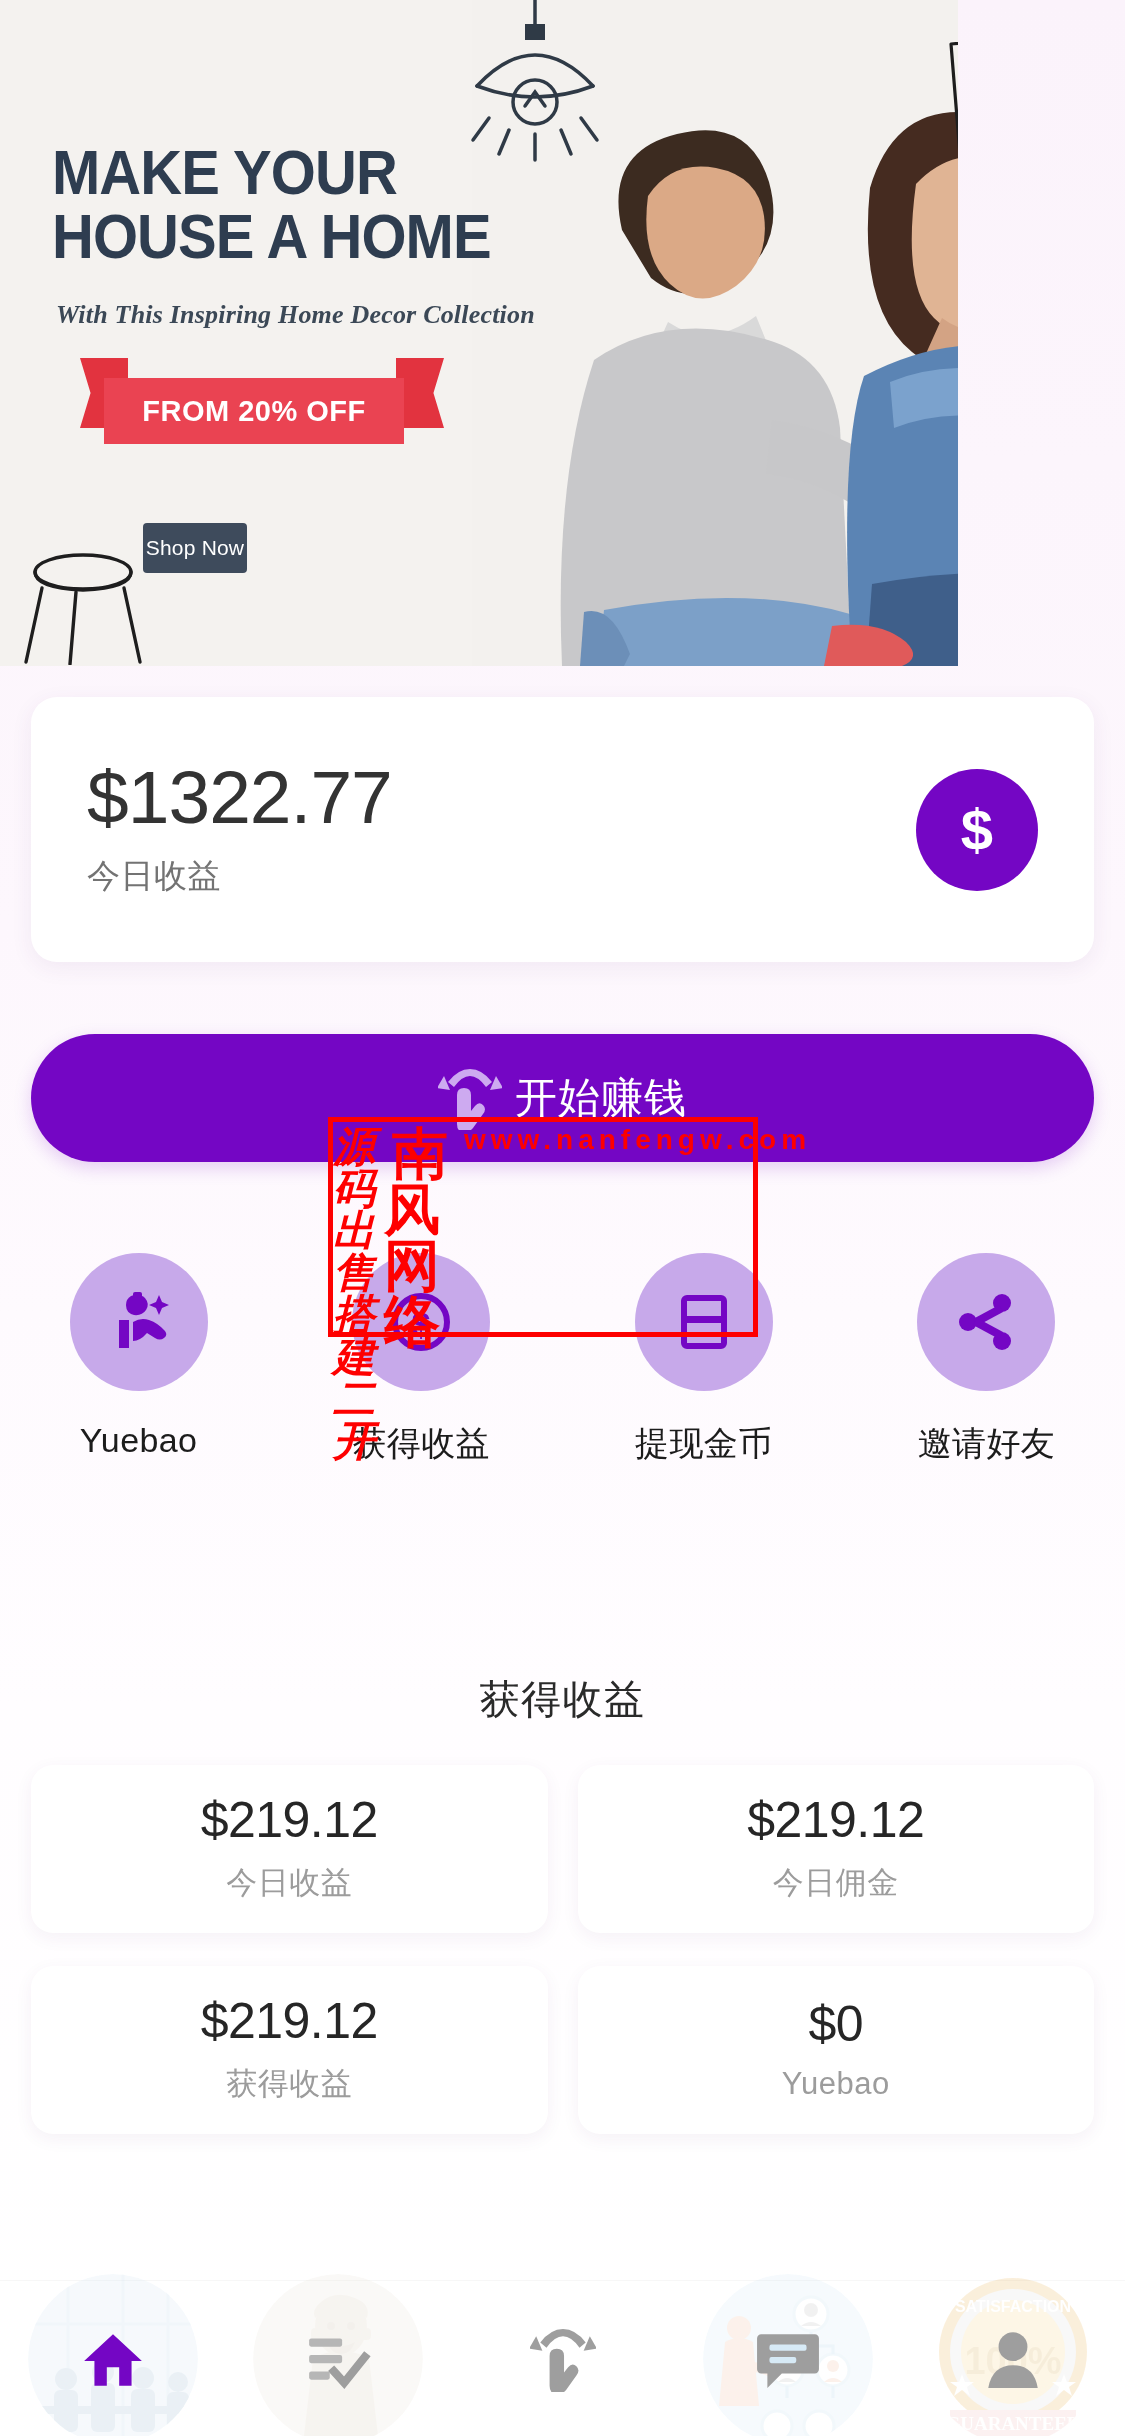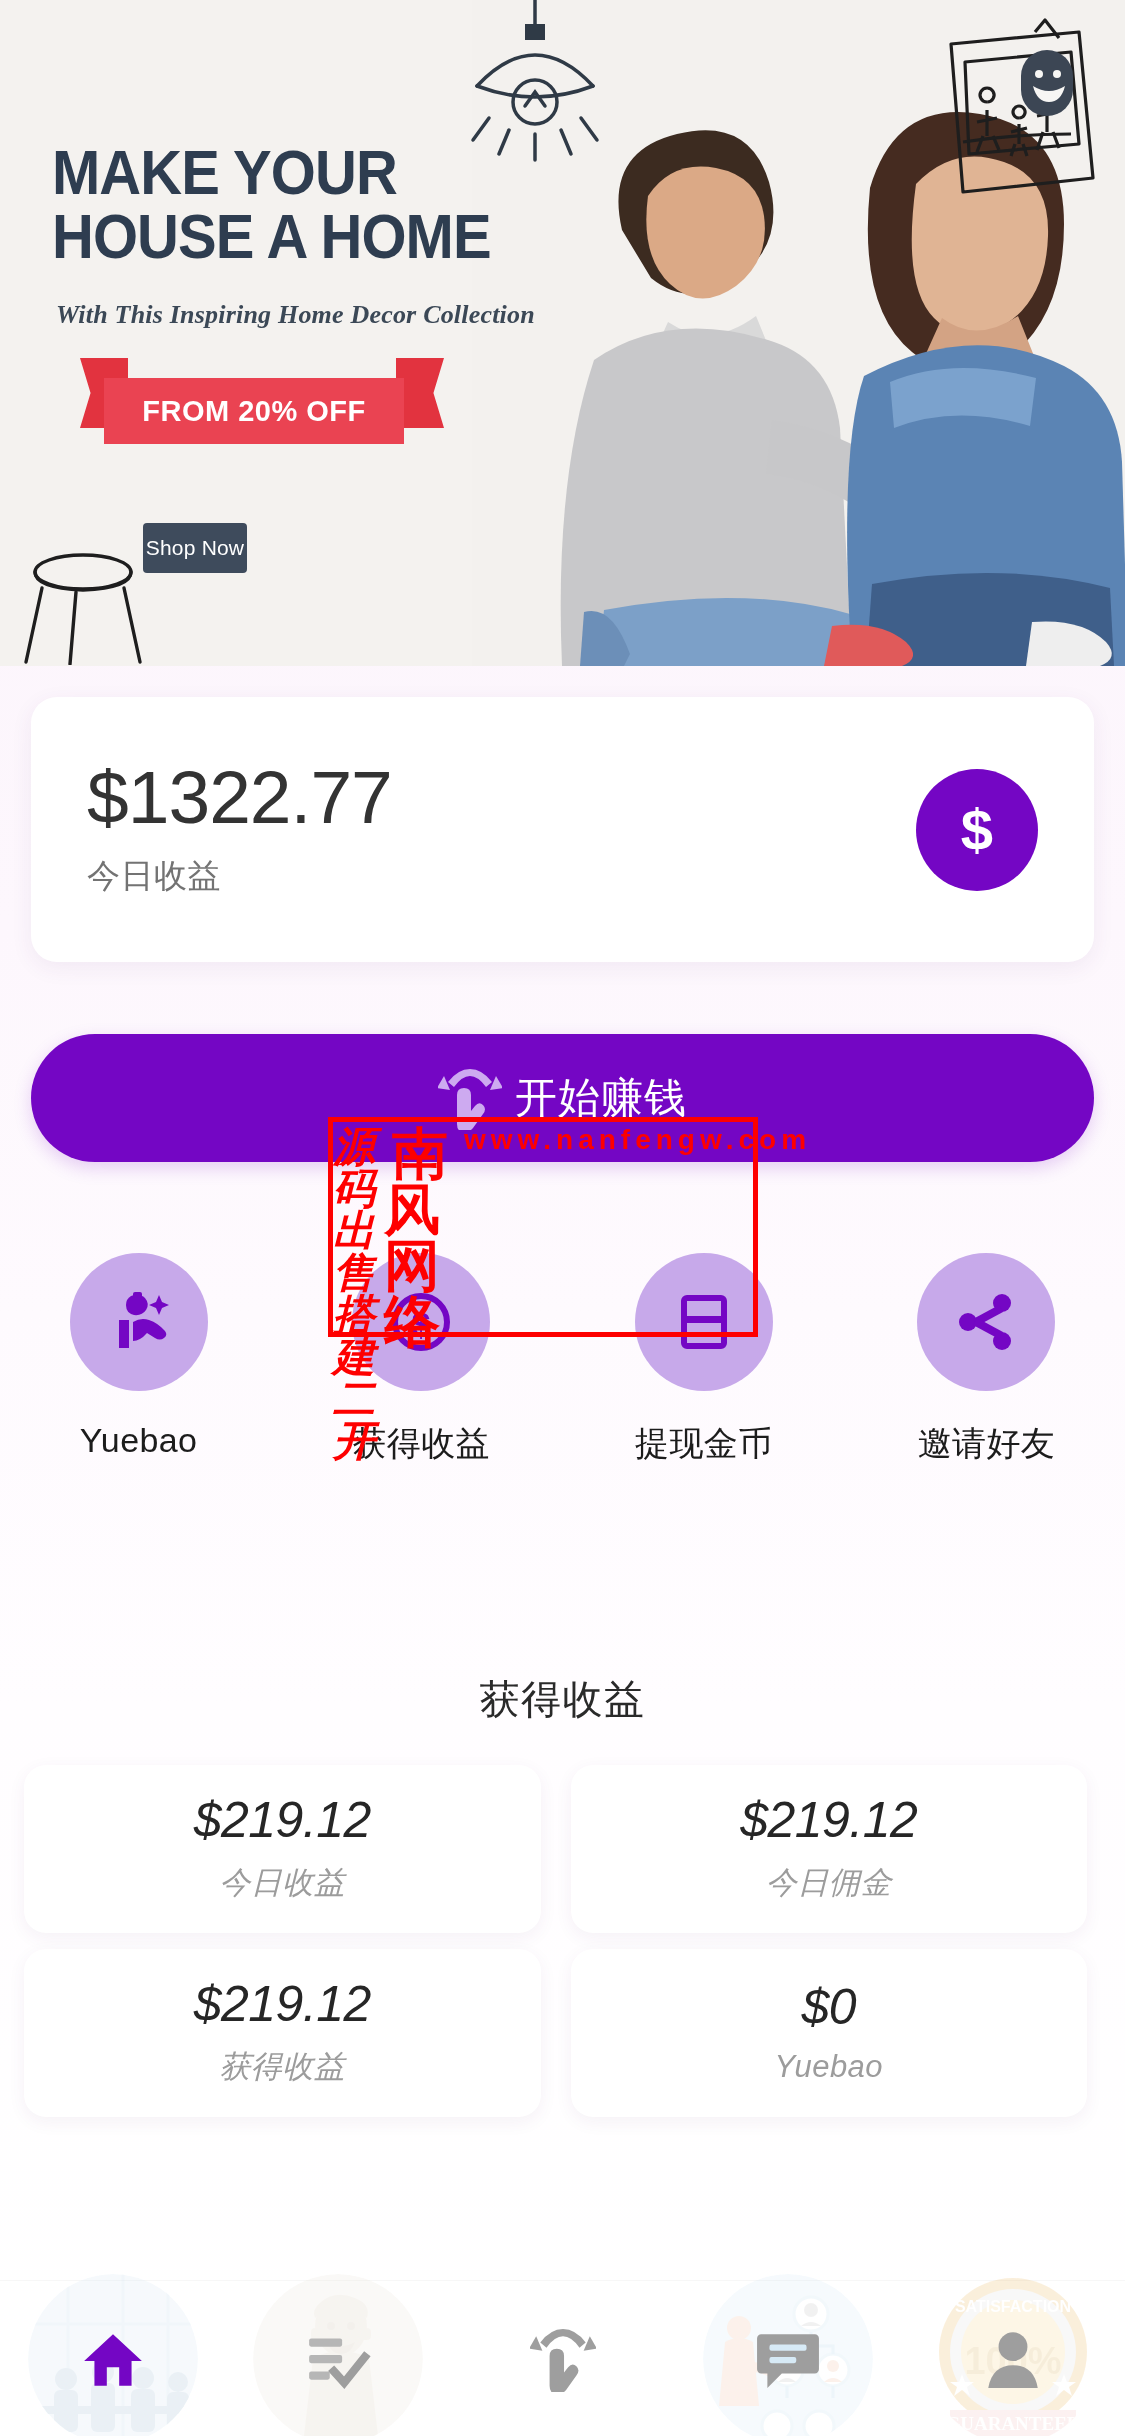--- a/index.html
+++ b/index.html
@@ -15,21 +15,21 @@
     width: 1125px;
     height: 2436px;
     background: linear-gradient(180deg, #fbf3fb 0%, #fdf7fd 38%, #fffdff 70%, #ffffff 100%);
     overflow: hidden;
   }
 
   
   .banner {
     position: absolute;
     left: 0; top: 0;
-    width: 1125px; height: 666px;
+    width: 958px; height: 666px;
     background: linear-gradient(100deg, #f3f1ee 0%, #f4f2ef 42%, #eceae7 100%);
     overflow: hidden;
   }
   .banner-left {
     position: absolute;
     left: 0; top: 0; width: 560px; height: 666px;
     background: #f4f2ef;
   }
   .banner-title {
     position: absolute;
@@ -190,26 +190,25 @@
   .earn-title {
     position: absolute;
     left: 0; top: 1672px; width: 1125px;
     text-align: center;
     font-size: 40px;
     color: #2a2a2a;
     letter-spacing: 1.5px;
   }
   .earn-grid {
     position: absolute;
-    left: 24px; top: 1765px;
+    left: 31px; top: 1765px;
     width: 1063px;
     display: grid;
     grid-template-columns: 1fr 1fr;
-    gap: 16px 30px;
-    font-style: italic;
+    gap: 33px 30px;
   }
   .earn-card {
     height: 168px;
     background: #ffffff;
     border-radius: 22px;
     box-shadow: 0 5px 18px rgba(90,40,110,.06);
     display: flex; flex-direction: column;
     align-items: center; justify-content: center;
   }
   .earn-value {

